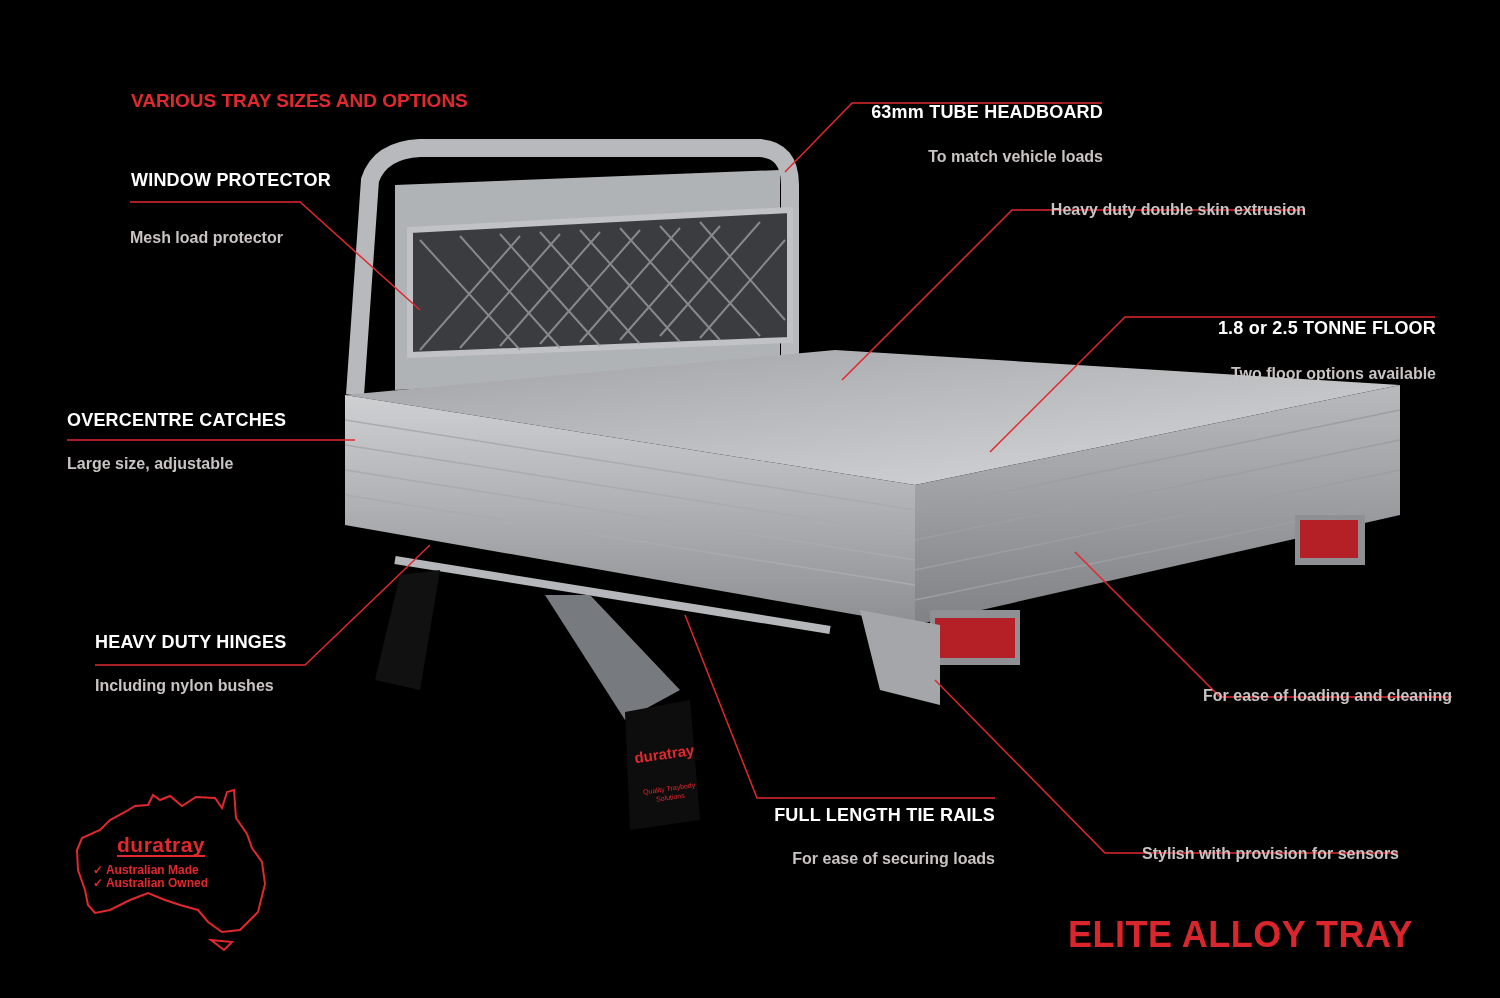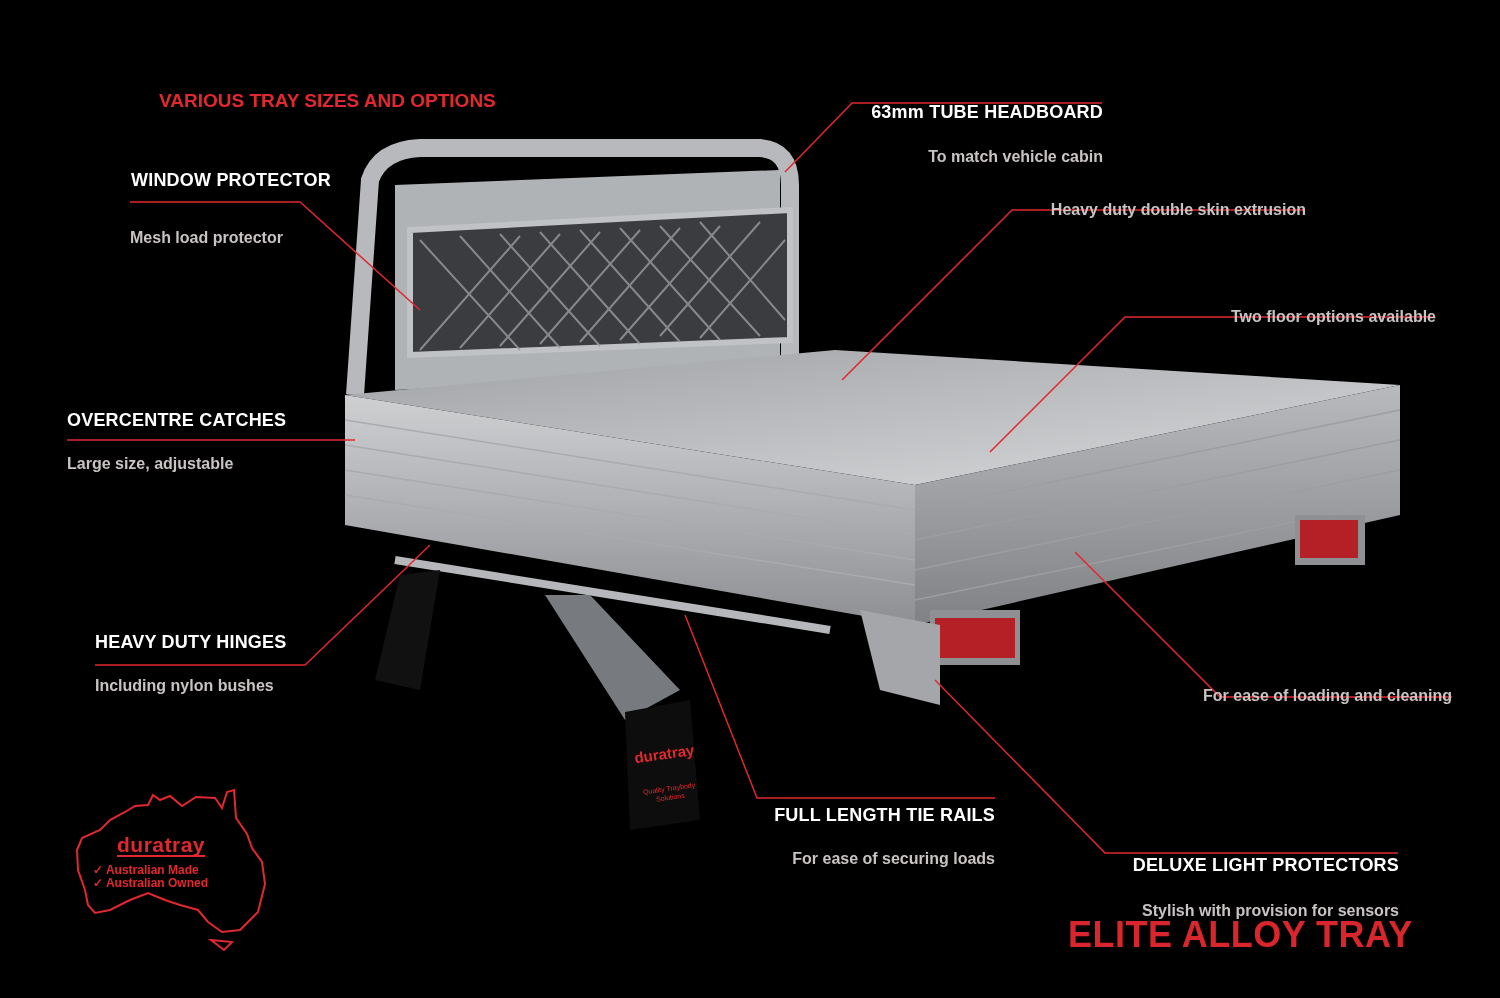--- a/index.html
+++ b/index.html
@@ -1,20 +1,20 @@
 <!DOCTYPE html>
 <html><head>
 <meta charset="utf-8">
 <style>
   html, body { margin:0; padding:0; background:#000; }
   body { width:1500px; height:998px; position:relative; overflow:hidden; font-family:"Liberation Sans", sans-serif; }
   .abs { position:absolute; }
   .title { color:#fff; font-weight:bold; font-size:18px; letter-spacing:0.2px; white-space:nowrap; }
   .sub { color:#c9c3c3; font-weight:bold; font-size:16px; white-space:nowrap; }
-  .red-heading { color:#e0282e; font-weight:bold; font-size:19px; white-space:nowrap;margin-left:28px; }
+  .red-heading { color:#e0282e; font-weight:bold; font-size:19px; white-space:nowrap; }
   .big-red { color:#d9262c; font-weight:bold; font-size:36px; letter-spacing:0.5px; white-space:nowrap; }
   svg { position:absolute; left:0; top:0; }
   .right { text-align:right;margin-top:36px; }
 </style>
 </head>
 <body>
 
 <svg width="1500" height="998" viewBox="0 0 1500 998">
   <defs>
     <linearGradient id="side" x1="0" y1="0" x2="0" y2="1">
@@ -78,33 +78,34 @@
     <polyline points="1452,697 1220,697 1075,552"></polyline>
     <polyline points="995,798 757,798 685,615"></polyline>
     <polyline points="1398,853 1105,853 935,680"></polyline>
   </g>
 </svg>
 
 <div class="abs red-heading" style="left:131px; top:90px;">VARIOUS TRAY SIZES AND OPTIONS</div>
 
 <div class="abs" style="left:850px; top:66px; width:253px;">
   <div class="title right">63mm TUBE HEADBOARD</div>
-  <div class="sub right" style="margin-top:25px;">To match vehicle cabin</div>
+  <div class="sub right" style="margin-top:25px;">To match vehicle loads</div>
 </div>
 
 <div class="abs" style="left:131px; top:170px;">
   <div class="title">WINDOW PROTECTOR</div>
   <div class="sub" style="margin-top:38px; margin-left:-1px;">Mesh load protector</div>
 </div>
 
 <div class="abs" style="left:990px; top:177px; width:316px;">
   <div class="sub right" style="margin-top:24px;">Heavy duty double skin extrusion</div>
 </div>
 
 <div class="abs" style="left:1150px; top:282px; width:286px;">
+  <div class="title right">1.8 or 2.5 TONNE FLOOR</div>
   <div class="sub right" style="margin-top:26px;">Two floor options available</div>
 </div>
 
 <div class="abs" style="left:67px; top:410px;">
   <div class="title">OVERCENTRE CATCHES</div>
   <div class="sub" style="margin-top:24px;">Large size, adjustable</div>
 </div>
 
 <div class="abs" style="left:95px; top:632px;">
   <div class="title">HEAVY DUTY HINGES</div>
@@ -114,21 +115,20 @@
 <div class="abs" style="left:1150px; top:661px; width:302px;">
   <div class="sub right" style="margin-top:26px;">For ease of loading and cleaning</div>
 </div>
 
 <div class="abs" style="left:740px; top:769px; width:255px;">
   <div class="title right">FULL LENGTH TIE RAILS</div>
   <div class="sub right" style="margin-top:24px;">For ease of securing loads</div>
 </div>
 
 <div class="abs" style="left:1100px; top:819px; width:299px;">
-  <div class="title right">DELUXE LIGHT PROTECTORS</div>
   <div class="sub right" style="margin-top:26px;">Stylish with provision for sensors</div>
 </div>
 
 <div class="abs big-red" style="left:1068px; top:914px;">ELITE ALLOY TRAY</div>
 
 <div class="abs" style="left:632px; top:745px; transform:rotate(-8deg); text-align:center; width:70px;">
   <div style="color:#e0282e; font-size:15px; font-weight:bold;">duratray</div>
   <div style="color:#e0282e; font-size:7px; margin-top:22px; line-height:9px;">Quality Traybody Solutions</div>
 </div>
 

